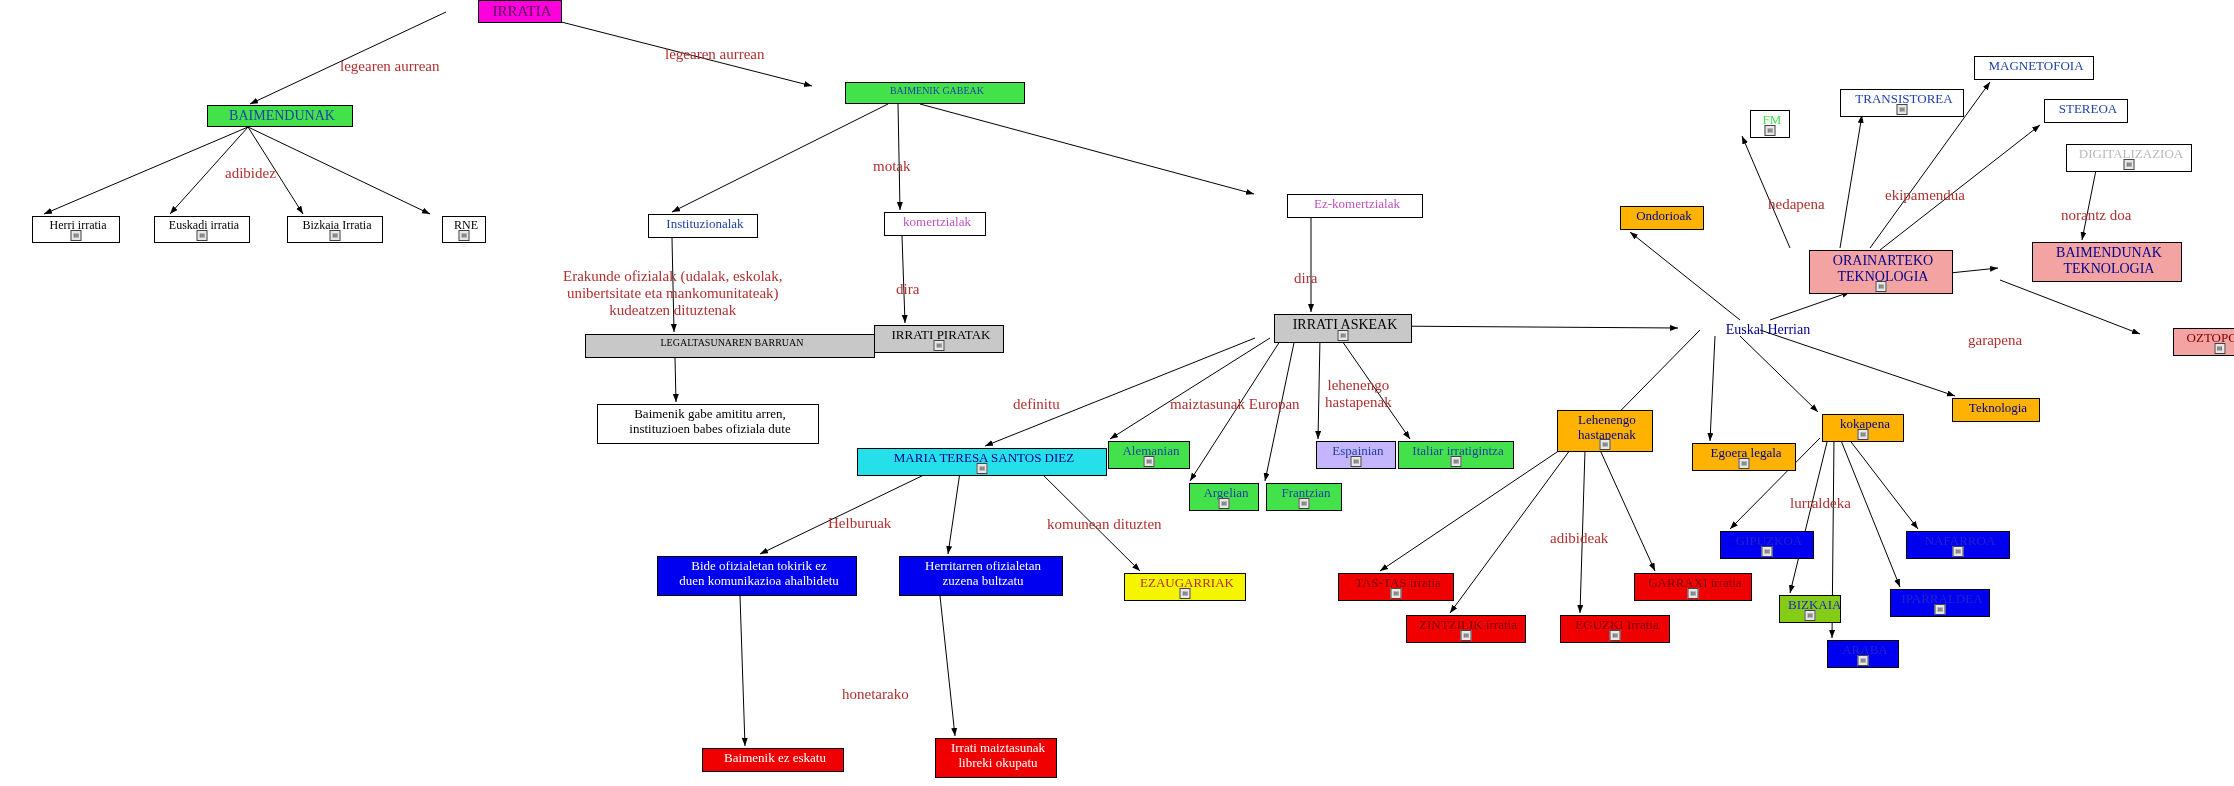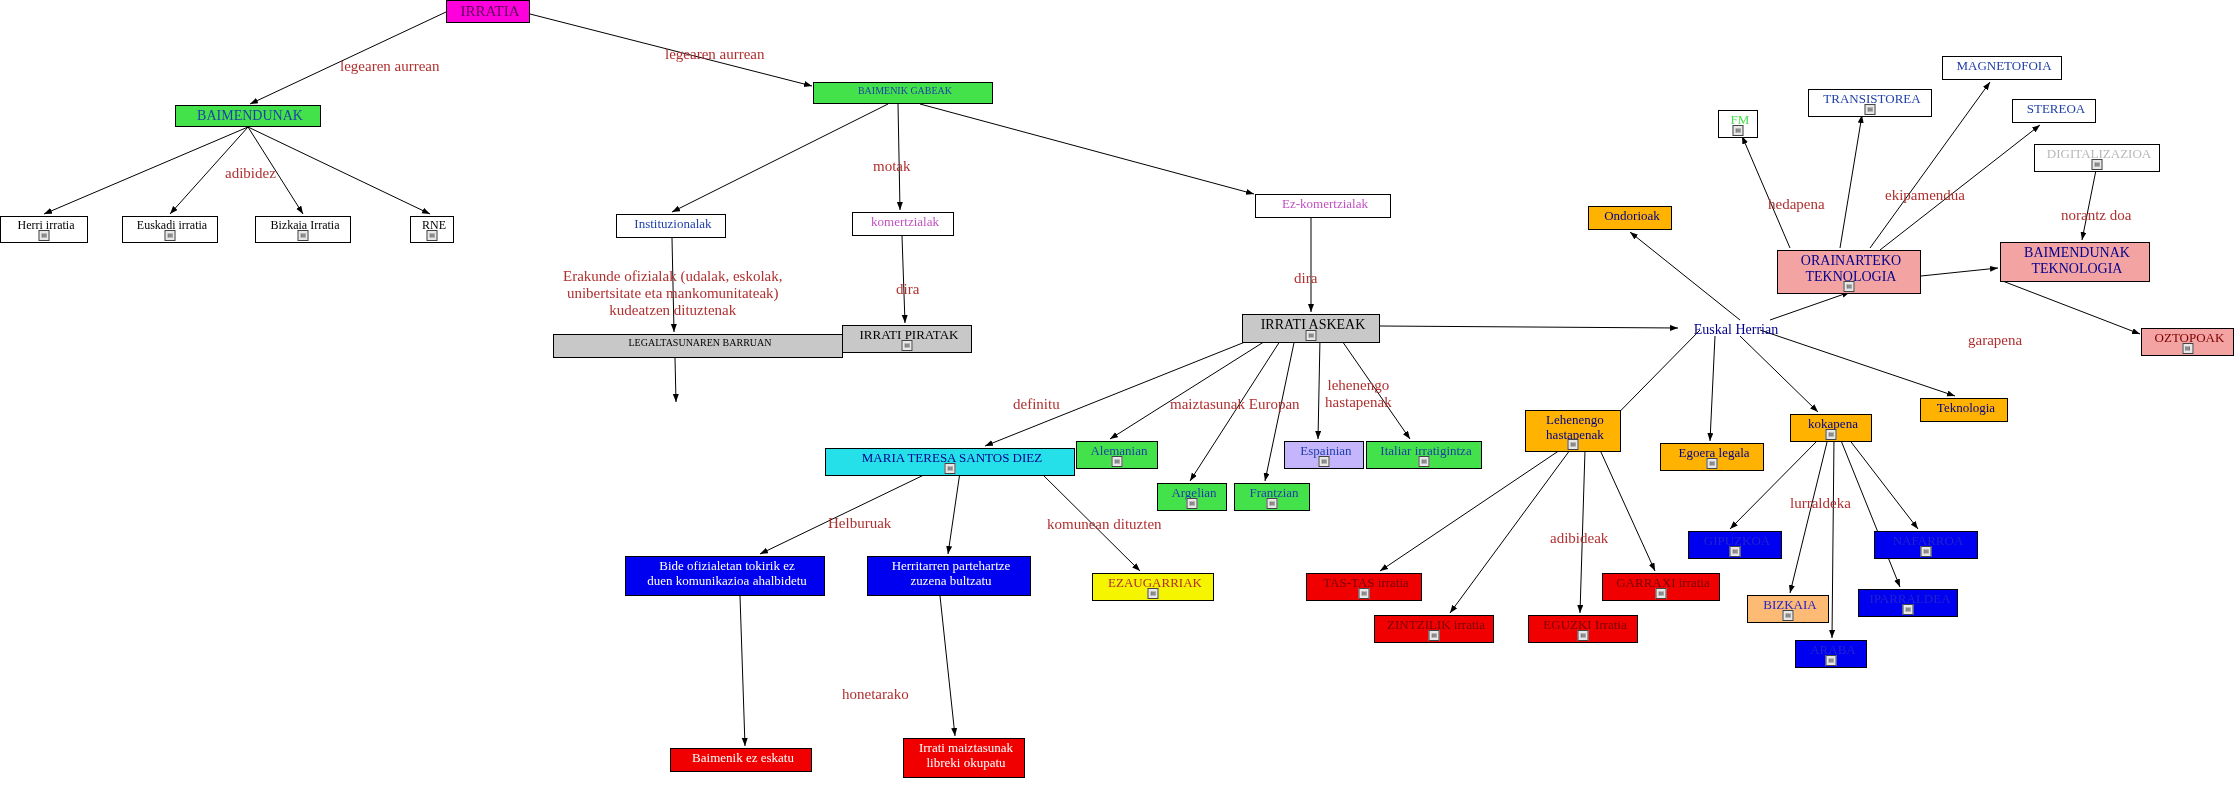--- a/index.html
+++ b/index.html
@@ -23,20 +23,21 @@
     pointer-events: none;
   }
   .node {
     position: absolute;
     box-sizing: border-box;
     border: 1px solid #000000;
     text-align: center;
     line-height: 1.12;
     padding: 2px 4px 9px 8px;
     white-space: pre;
+    margin-left: 32px;
   }
   .node .lbl {
     display: block;
   }
   .node .ico {
     position: absolute;
     left: 50%;
     bottom: 1px;
     transform: translateX(-50%);
     width: 9px;
@@ -146,49 +147,51 @@
     <div class="node noico" style="left: 175px; top: 105px; width: 146px; min-height: 22px; font-size: 14px; color: rgb(31, 63, 168); background: rgb(68, 226, 74);"><span class="lbl">BAIMENDUNAK</span></div>
     <div class="node noico" style="left: 813px; top: 82px; width: 180px; min-height: 22px; font-size: 10px; color: rgb(31, 63, 168); background: rgb(68, 226, 74);"><span class="lbl">BAIMENIK GABEAK</span></div>
     <div class="node" style="left: 0px; top: 216px; width: 88px; min-height: 27px; font-size: 12px; color: rgb(0, 0, 0); background: rgb(255, 255, 255);"><span class="lbl">Herri irratia</span><span class="ico">▤</span></div>
     <div class="node" style="left: 122px; top: 216px; width: 96px; min-height: 27px; font-size: 12px; color: rgb(0, 0, 0); background: rgb(255, 255, 255);"><span class="lbl">Euskadi irratia</span><span class="ico">▤</span></div>
     <div class="node" style="left: 255px; top: 216px; width: 96px; min-height: 27px; font-size: 12px; color: rgb(0, 0, 0); background: rgb(255, 255, 255);"><span class="lbl">Bizkaia Irratia</span><span class="ico">▤</span></div>
     <div class="node" style="left: 410px; top: 216px; width: 44px; min-height: 27px; font-size: 12px; color: rgb(0, 0, 0); background: rgb(255, 255, 255);"><span class="lbl">RNE</span><span class="ico">▤</span></div>
     <div class="node noico" style="left: 616px; top: 214px; width: 110px; min-height: 24px; font-size: 13px; color: rgb(31, 63, 168); background: rgb(255, 255, 255);"><span class="lbl">Instituzionalak</span></div>
     <div class="node noico" style="left: 852px; top: 212px; width: 102px; min-height: 24px; font-size: 13px; color: rgb(192, 80, 192); background: rgb(255, 255, 255);"><span class="lbl">komertzialak</span></div>
     <div class="node noico" style="left: 1255px; top: 194px; width: 136px; min-height: 24px; font-size: 13px; color: rgb(192, 80, 192); background: rgb(255, 255, 255);"><span class="lbl">Ez-komertzialak</span></div>
     <div class="node noico" style="left: 553px; top: 334px; width: 290px; min-height: 24px; font-size: 10px; color: rgb(0, 0, 0); background: rgb(200, 200, 200);"><span class="lbl">LEGALTASUNAREN BARRUAN</span></div>
+    <div class="node noico" style="left: 565px; top: 404px; width: 222px; min-height: 40px; font-size: 13px; color: rgb(0, 0, 0); background: rgb(255, 255, 255);"><span class="lbl">Baimenik gabe amititu arren,
+instituzioen babes ofiziala dute</span></div>
     <div class="node" style="left: 842px; top: 325px; width: 130px; min-height: 24px; font-size: 13px; color: rgb(0, 0, 0); background: rgb(200, 200, 200);"><span class="lbl">IRRATI PIRATAK</span><span class="ico">▤</span></div>
     <div class="node" style="left: 1242px; top: 314px; width: 138px; min-height: 24px; font-size: 14px; color: rgb(0, 0, 0); background: rgb(200, 200, 200);"><span class="lbl">IRRATI ASKEAK</span><span class="ico">▤</span></div>
     <div class="node" style="left: 825px; top: 448px; width: 250px; min-height: 24px; font-size: 13px; color: rgb(0, 0, 139); background: rgb(37, 224, 232);"><span class="lbl">MARIA TERESA SANTOS DIEZ</span><span class="ico">▤</span></div>
     <div class="node" style="left: 1076px; top: 441px; width: 82px; min-height: 26px; font-size: 13px; color: rgb(31, 63, 168); background: rgb(68, 226, 74);"><span class="lbl">Alemanian</span><span class="ico">▤</span></div>
     <div class="node" style="left: 1157px; top: 483px; width: 70px; min-height: 26px; font-size: 13px; color: rgb(31, 63, 168); background: rgb(68, 226, 74);"><span class="lbl">Argelian</span><span class="ico">▤</span></div>
     <div class="node" style="left: 1234px; top: 483px; width: 76px; min-height: 26px; font-size: 13px; color: rgb(31, 63, 168); background: rgb(68, 226, 74);"><span class="lbl">Frantzian</span><span class="ico">▤</span></div>
     <div class="node" style="left: 1284px; top: 441px; width: 80px; min-height: 26px; font-size: 13px; color: rgb(31, 63, 168); background: #c4b5fd;"><span class="lbl">Espainian</span><span class="ico">▤</span></div>
     <div class="node" style="left: 1366px; top: 441px; width: 116px; min-height: 26px; font-size: 13px; color: rgb(31, 63, 168); background: rgb(68, 226, 74);"><span class="lbl">Italiar irratigintza</span><span class="ico">▤</span></div>
     <div class="node noico" style="left: 625px; top: 556px; width: 200px; min-height: 40px; font-size: 13px; color: rgb(255, 255, 255); background: rgb(0, 0, 240);"><span class="lbl">Bide ofizialetan tokirik ez
 duen komunikazioa ahalbidetu</span></div>
-    <div class="node noico" style="left: 867px; top: 556px; width: 164px; min-height: 40px; font-size: 13px; color: rgb(255, 255, 255); background: rgb(0, 0, 240);"><span class="lbl">Herritarren partehartze
+    <div class="node noico" style="left: 867px; top: 556px; width: 164px; min-height: 40px; font-size: 13px; color: rgb(255, 255, 255); background: rgb(0, 0, 240);"><span class="lbl">Herritarren ofizialetan
 zuzena bultzatu</span></div>
     <div class="node" style="left: 1092px; top: 573px; width: 122px; min-height: 24px; font-size: 13px; color: rgb(176, 48, 48); background: rgb(245, 245, 0);"><span class="lbl">EZAUGARRIAK</span><span class="ico">▤</span></div>
     <div class="node noico" style="left: 670px; top: 748px; width: 142px; min-height: 24px; font-size: 13px; color: rgb(255, 255, 255); background: rgb(240, 0, 0);"><span class="lbl">Baimenik ez eskatu</span></div>
     <div class="node noico" style="left: 903px; top: 738px; width: 122px; min-height: 40px; font-size: 13px; color: rgb(255, 255, 255); background: rgb(240, 0, 0);"><span class="lbl">Irrati maiztasunak
 libreki okupatu</span></div>
     <div class="node" style="left: 1306px; top: 573px; width: 116px; min-height: 24px; font-size: 13px; color: rgb(122, 0, 0); background: rgb(240, 0, 0);"><span class="lbl">TAS-TAS irratia</span><span class="ico">▤</span></div>
     <div class="node" style="left: 1374px; top: 615px; width: 120px; min-height: 24px; font-size: 13px; color: rgb(122, 0, 0); background: rgb(240, 0, 0);"><span class="lbl">ZINTZILIK irratia</span><span class="ico">▤</span></div>
     <div class="node" style="left: 1528px; top: 615px; width: 110px; min-height: 24px; font-size: 13px; color: rgb(122, 0, 0); background: rgb(240, 0, 0);"><span class="lbl">EGUZKI Irratia</span><span class="ico">▤</span></div>
     <div class="node" style="left: 1602px; top: 573px; width: 118px; min-height: 24px; font-size: 13px; color: rgb(122, 0, 0); background: rgb(240, 0, 0);"><span class="lbl">GARRAXI irratia</span><span class="ico">▤</span></div>
     <div class="node" style="left: 1525px; top: 410px; width: 96px; min-height: 40px; font-size: 13px; color: rgb(0, 0, 139); background: rgb(255, 179, 0);"><span class="lbl">Lehenengo
 hastapenak</span><span class="ico">▤</span></div>
     <div class="node" style="left: 1660px; top: 443px; width: 104px; min-height: 24px; font-size: 13px; color: rgb(0, 0, 139); background: rgb(255, 179, 0);"><span class="lbl">Egoera legala</span><span class="ico">▤</span></div>
     <div class="node" style="left: 1790px; top: 414px; width: 82px; min-height: 24px; font-size: 13px; color: rgb(0, 0, 139); background: rgb(255, 179, 0);"><span class="lbl">kokapena</span><span class="ico">▤</span></div>
     <div class="node noico" style="left: 1588px; top: 206px; width: 84px; min-height: 24px; font-size: 13px; color: rgb(0, 0, 139); background: rgb(255, 179, 0);"><span class="lbl">Ondorioak</span></div>
     <div class="node noico" style="left: 1920px; top: 398px; width: 88px; min-height: 24px; font-size: 13px; color: rgb(0, 0, 139); background: rgb(255, 179, 0);"><span class="lbl">Teknologia</span></div>
     <div class="node" style="left: 1688px; top: 531px; width: 94px; min-height: 24px; font-size: 13px; color: rgb(34, 34, 204); background: rgb(0, 0, 240);"><span class="lbl">GIPUZKOA</span><span class="ico">▤</span></div>
     <div class="node" style="left: 1874px; top: 531px; width: 104px; min-height: 24px; font-size: 13px; color: rgb(34, 34, 204); background: rgb(0, 0, 240);"><span class="lbl">NAFARROA</span><span class="ico">▤</span></div>
-    <div class="node" style="left: 1747px; top: 595px; width: 82px; min-height: 24px; font-size: 13px; color: rgb(34, 34, 204); background: #fdba74;"><span class="lbl">BIZKAIA</span><span class="ico">▤</span></div>
+    <div class="node" style="left: 1747px; top: 595px; width: 62px; min-height: 24px; font-size: 13px; color: rgb(34, 34, 204); background: #84cc16;"><span class="lbl">BIZKAIA</span><span class="ico">▤</span></div>
     <div class="node" style="left: 1858px; top: 589px; width: 100px; min-height: 24px; font-size: 13px; color: rgb(34, 34, 204); background: rgb(0, 0, 240);"><span class="lbl">IPARRALDEA</span><span class="ico">▤</span></div>
     <div class="node" style="left: 1795px; top: 640px; width: 72px; min-height: 24px; font-size: 13px; color: rgb(34, 34, 204); background: rgb(0, 0, 240);"><span class="lbl">ARABA</span><span class="ico">▤</span></div>
     <div class="node" style="left: 1718px; top: 110px; width: 40px; min-height: 24px; font-size: 13px; color: rgb(68, 226, 74); background: rgb(255, 255, 255);"><span class="lbl">FM</span><span class="ico">▤</span></div>
     <div class="node" style="left: 1808px; top: 89px; width: 124px; min-height: 24px; font-size: 13px; color: rgb(31, 63, 168); background: rgb(255, 255, 255);"><span class="lbl">TRANSISTOREA</span><span class="ico">▤</span></div>
     <div class="node noico" style="left: 1942px; top: 56px; width: 120px; min-height: 24px; font-size: 13px; color: rgb(31, 63, 168); background: rgb(255, 255, 255);"><span class="lbl">MAGNETOFOIA</span></div>
     <div class="node noico" style="left: 2012px; top: 99px; width: 84px; min-height: 24px; font-size: 13px; color: rgb(31, 63, 168); background: rgb(255, 255, 255);"><span class="lbl">STEREOA</span></div>
     <div class="node" style="left: 2034px; top: 144px; width: 126px; min-height: 24px; font-size: 13px; color: rgb(184, 184, 184); background: rgb(255, 255, 255);"><span class="lbl">DIGITALIZAZIOA</span><span class="ico">▤</span></div>
     <div class="node" style="left: 1777px; top: 250px; width: 144px; min-height: 40px; font-size: 14px; color: rgb(0, 0, 139); background: rgb(244, 163, 163);"><span class="lbl">ORAINARTEKO
 TEKNOLOGIA</span><span class="ico">▤</span></div>
     <div class="node noico" style="left: 2000px; top: 242px; width: 150px; min-height: 40px; font-size: 14px; color: rgb(0, 0, 139); background: rgb(244, 163, 163);"><span class="lbl">BAIMENDUNAK

